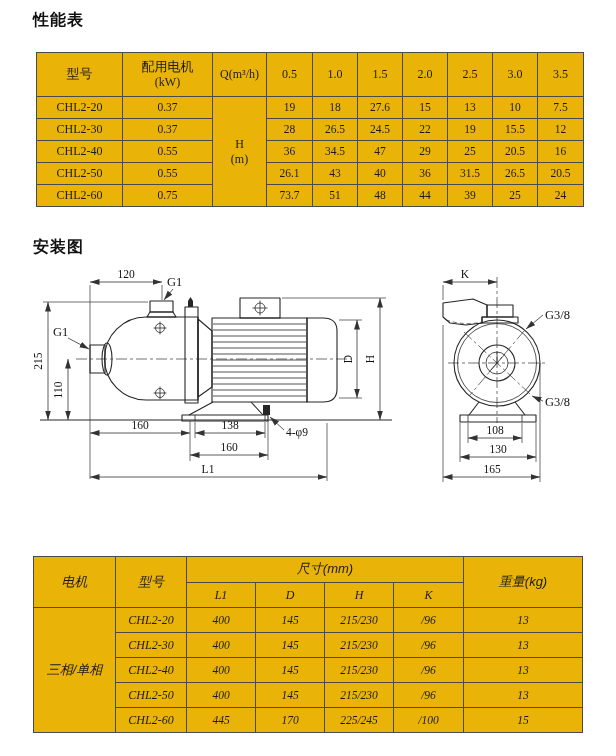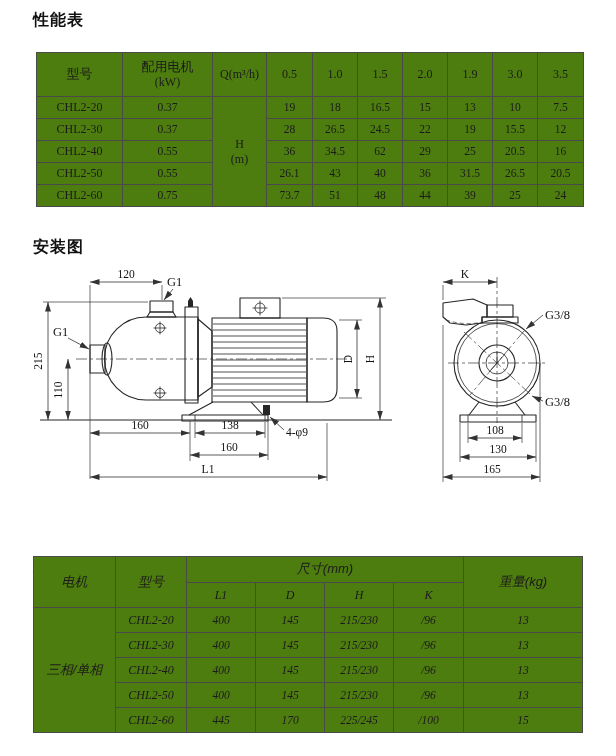--- a/index.html
+++ b/index.html
@@ -4,21 +4,21 @@
 <style>
   html,body{margin:0;padding:0;}
   body{
     width:616px;height:756px;background:#ffffff;position:relative;overflow:hidden;
     font-family:"Liberation Serif","DejaVu Serif",serif;color:#1b1b1b;
   }
   .sec-title{
     position:absolute;left:33px;font-size:16px;font-weight:bold;letter-spacing:1px;
     font-family:"Liberation Sans","DejaVu Sans",sans-serif;color:#111;
   }
-  table{border-collapse:collapse;table-layout:fixed;position:absolute;background:#4d7c0f;}
+  table{border-collapse:collapse;table-layout:fixed;position:absolute;background:#eab308;}
   td,th{
     border:1px solid #4a4a4a;text-align:center;vertical-align:middle;padding:0;
     font-weight:normal;font-size:12px;color:#1b1b1b;overflow:hidden;line-height:1.25;
   }
   .cn{font-family:"Liberation Sans","DejaVu Sans",sans-serif;font-size:13px;}
   .small{font-size:11.5px;}
   #perf-table{left:36px;top:52px;width:547px;}
   #perf-table tr.hd{height:44px;}
   #perf-table tr.dr{height:22px;}
   #dim-table{left:33px;top:556px;width:549px;font-style:italic;}
@@ -60,34 +60,34 @@
     <th class="cn">型号</th>
     <th>
       <div class="cn">配用电机</div>
       <div>(kW)</div>
     </th>
     <th>Q(m³/h)</th>
     <th>0.5</th>
     <th>1.0</th>
     <th>1.5</th>
     <th>2.0</th>
-    <th>1.9</th>
+    <th>2.5</th>
     <th>3.0</th>
     <th>3.5</th>
   </tr>
   <tr class="dr">
     <td>CHL2-20</td>
     <td class="small">0.37</td>
     <td rowspan="5">
       <div>H</div>
       <div>(m)</div>
     </td>
     <td class="small">19</td>
     <td class="small">18</td>
-    <td class="small">16.5</td>
+    <td class="small">27.6</td>
     <td class="small">15</td>
     <td class="small">13</td>
     <td class="small">10</td>
     <td class="small">7.5</td>
   </tr>
   <tr class="dr">
     <td>CHL2-30</td>
     <td class="small">0.37</td>
     <td class="small">28</td>
     <td class="small">26.5</td>
@@ -95,21 +95,21 @@
     <td class="small">22</td>
     <td class="small">19</td>
     <td class="small">15.5</td>
     <td class="small">12</td>
   </tr>
   <tr class="dr">
     <td>CHL2-40</td>
     <td class="small">0.55</td>
     <td class="small">36</td>
     <td class="small">34.5</td>
-    <td class="small">62</td>
+    <td class="small">47</td>
     <td class="small">29</td>
     <td class="small">25</td>
     <td class="small">20.5</td>
     <td class="small">16</td>
   </tr>
   <tr class="dr">
     <td>CHL2-50</td>
     <td class="small">0.55</td>
     <td class="small">26.1</td>
     <td class="small">43</td>

